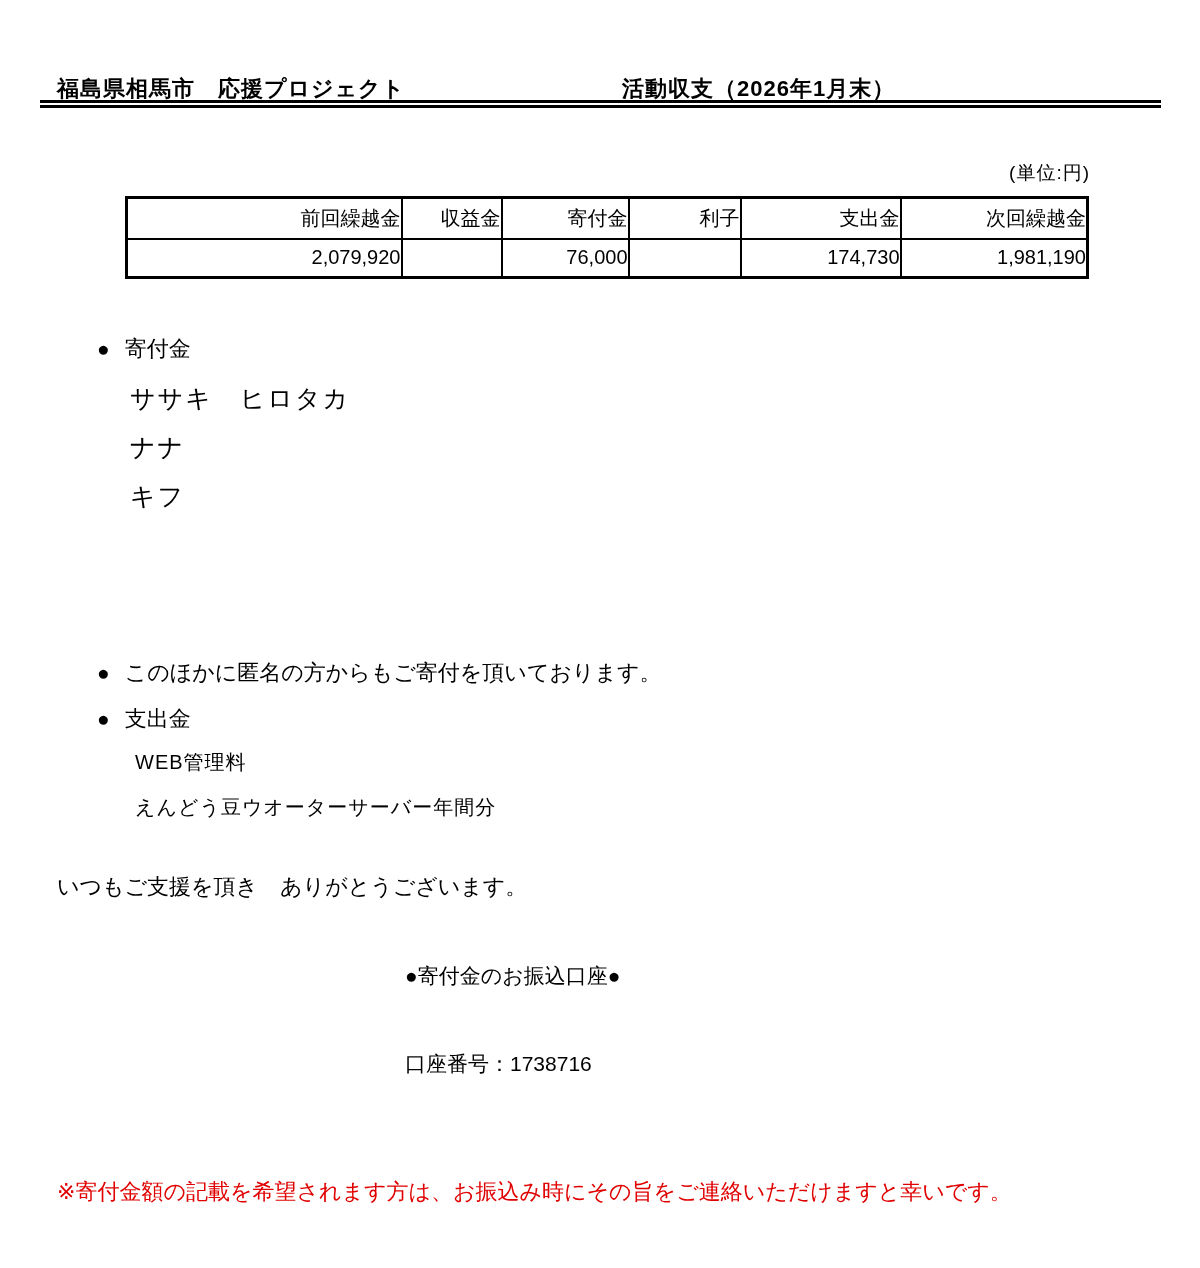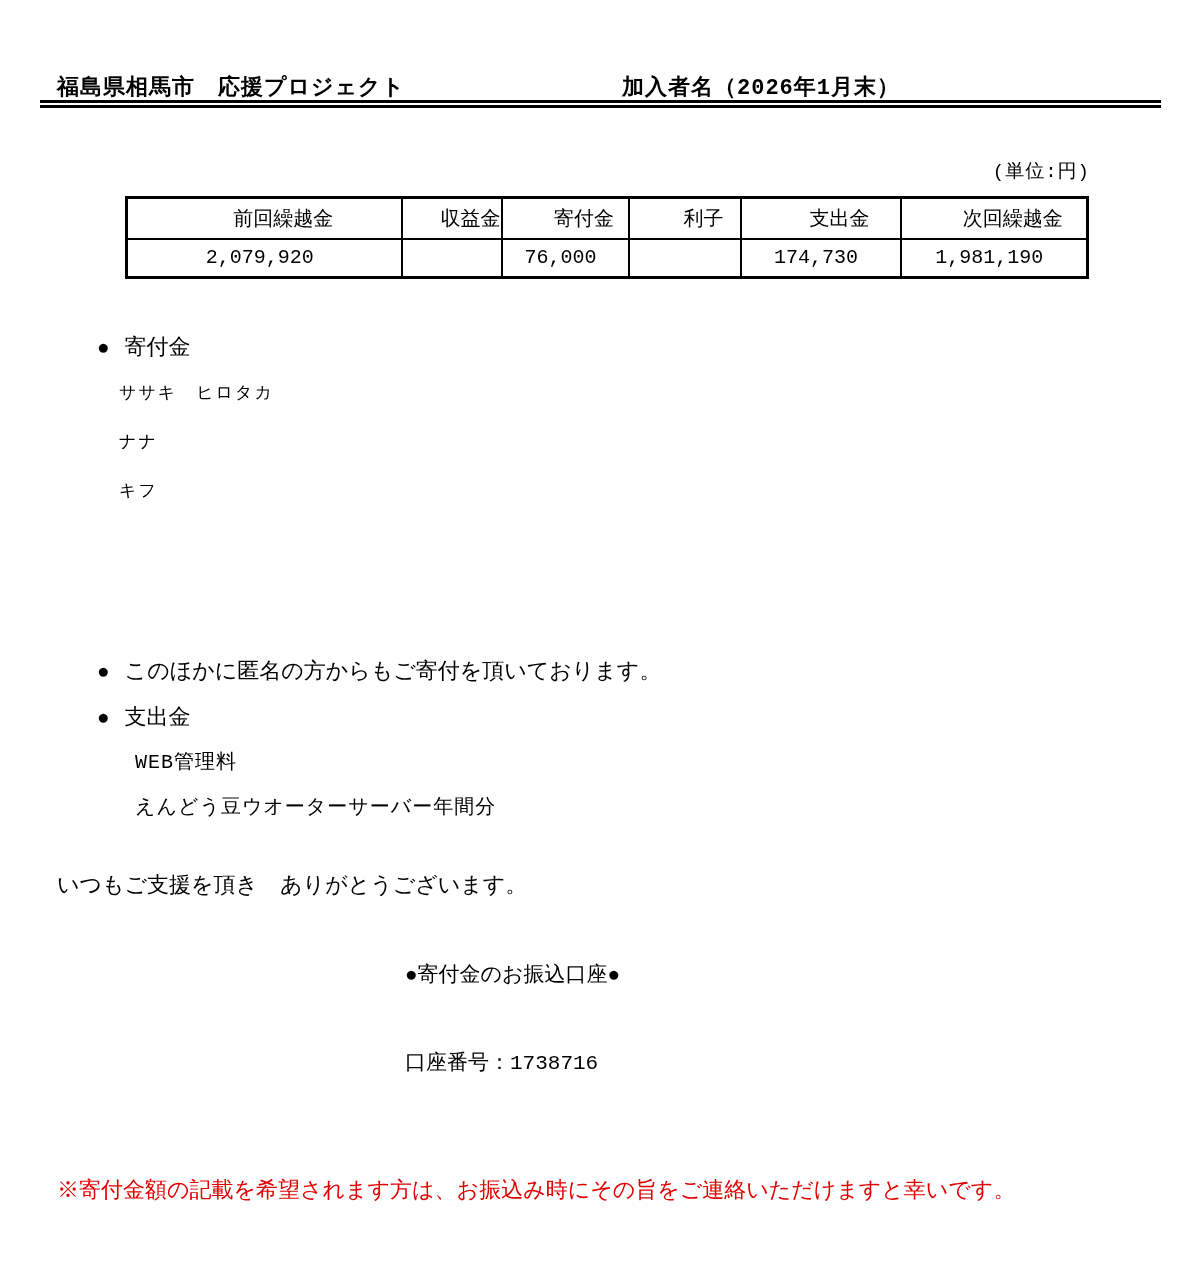--- a/index.html
+++ b/index.html
@@ -1,15 +1,15 @@
 <!DOCTYPE html>
 <html><head>
 <meta charset="utf-8">
 <style>
-  * { margin: 0; padding: 0; box-sizing: border-box; font-family: Liberation Mono, monospace; }
+  * { margin: 0; padding: 0; box-sizing: border-box; }
   html, body { background: #ffffff; }
   body {
     font-family: "Liberation Sans", "DejaVu Sans", sans-serif;
     color: #000000;
     width: 1200px;
   }
   #page {
     position: relative;
     width: 1200px;
     height: 1268px;
@@ -35,32 +35,32 @@
     position: absolute; left: 125px; top: 196px;
     border-collapse: collapse; table-layout: fixed;
     border: 3px solid #000000;
   }
   #summary-table th, #summary-table td {
     border: 2px solid #000000;
     font-size: 20px;
     font-weight: normal;
     overflow: hidden;
   }
-  #summary-table th { height: 41px; text-align: center; padding-left: 38px; }
-  #summary-table td { height: 39px; text-align: center; padding-right: 9px; }
+  #summary-table th { height: 41px; text-align: right; padding-left: 38px; }
+  #summary-table td { height: 39px; text-align: right; }
 
   
   .bullet-row { display: flex; align-items: center; gap: 15px; font-size: 22px; }
   .bullet { font-size: 21px; line-height: 1; }
   #bullet-donations { left: 97px; top: 336px; }
   #bullet-anon      { left: 97px; top: 660px; }
   #bullet-expenses  { left: 97px; top: 706px; }
 
   
-  .donor-name { left: 119px; font-size: 17px; letter-spacing: 2px; }
+  .donor-name { left: 130px; font-size: 25px; letter-spacing: 2px; }
   #donor-0 { top: 384px; }
   #donor-1 { top: 433px; }
   #donor-2 { top: 482px; }
   #donor-3 { top: 531px; }
 
   
   .expense-item { left: 135px; font-size: 20px; letter-spacing: 1px; }
   #expense-0 { top: 751px; }
   #expense-1 { top: 796px; }
 
@@ -83,21 +83,21 @@
     color: #e00000;
     text-align: right;
   }
 </style>
 </head>
 <body>
 
 <div id="page">
 
   <div id="title-left" class="abs doc-title">福島県相馬市　応援プロジェクト</div>
-  <div id="title-right" class="abs doc-title">加入者名（2026年1月末）</div>
+  <div id="title-right" class="abs doc-title">活動収支（2026年1月末）</div>
   <div id="header-rule" class="abs"></div>
 
   <div id="unit-label" class="abs">(単位:円)</div>
 
   <table id="summary-table">
     <colgroup>
       <col style="width:275px">
         <col style="width:100px">
         <col style="width:127px">
       <col style="width:112px">

